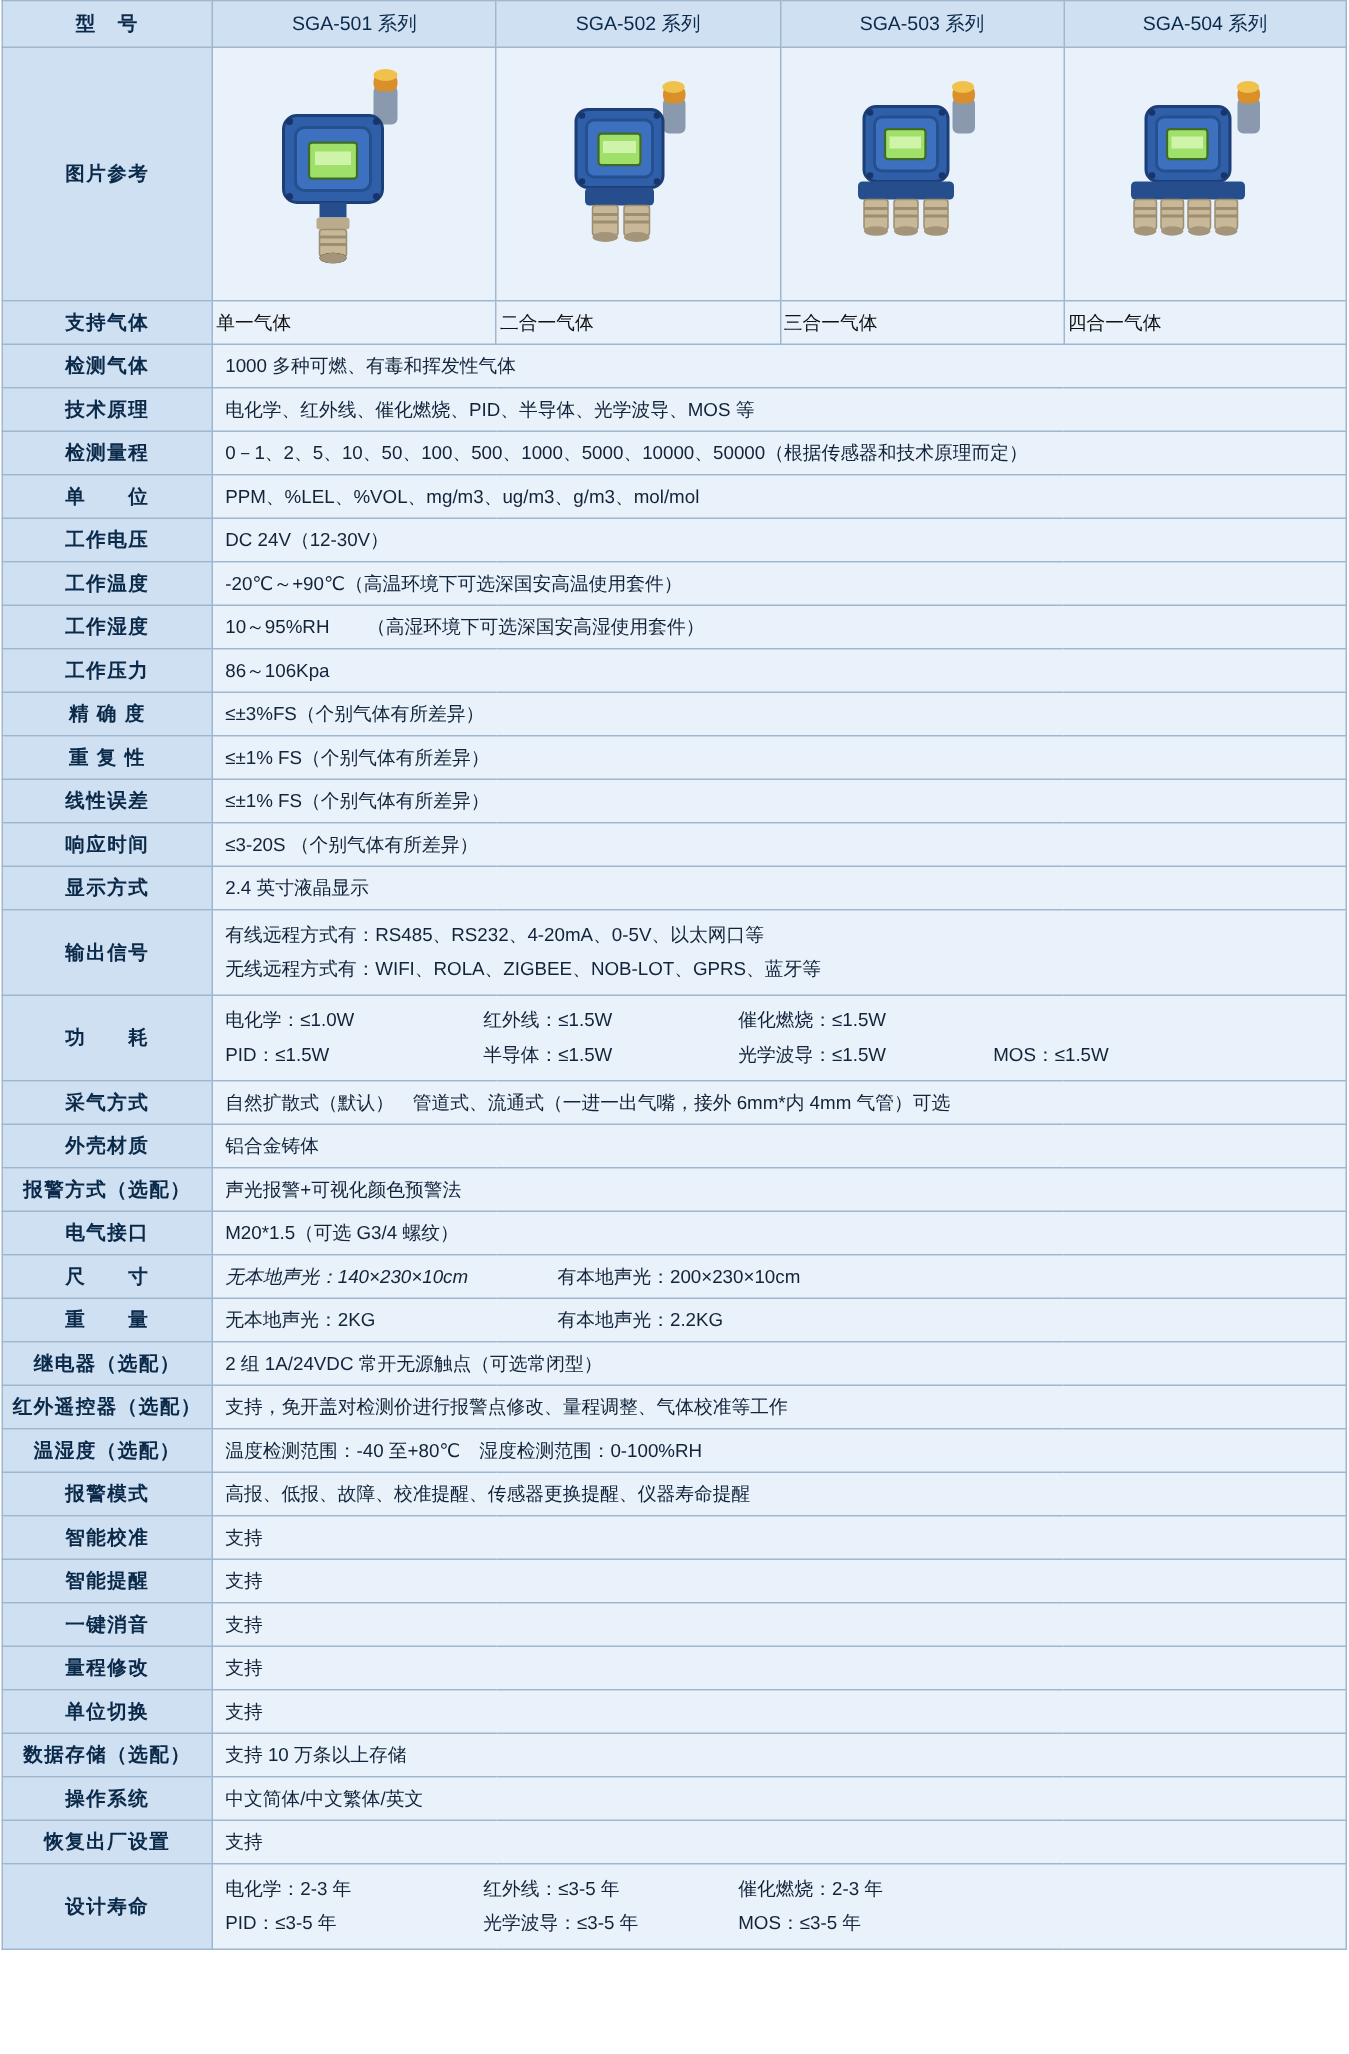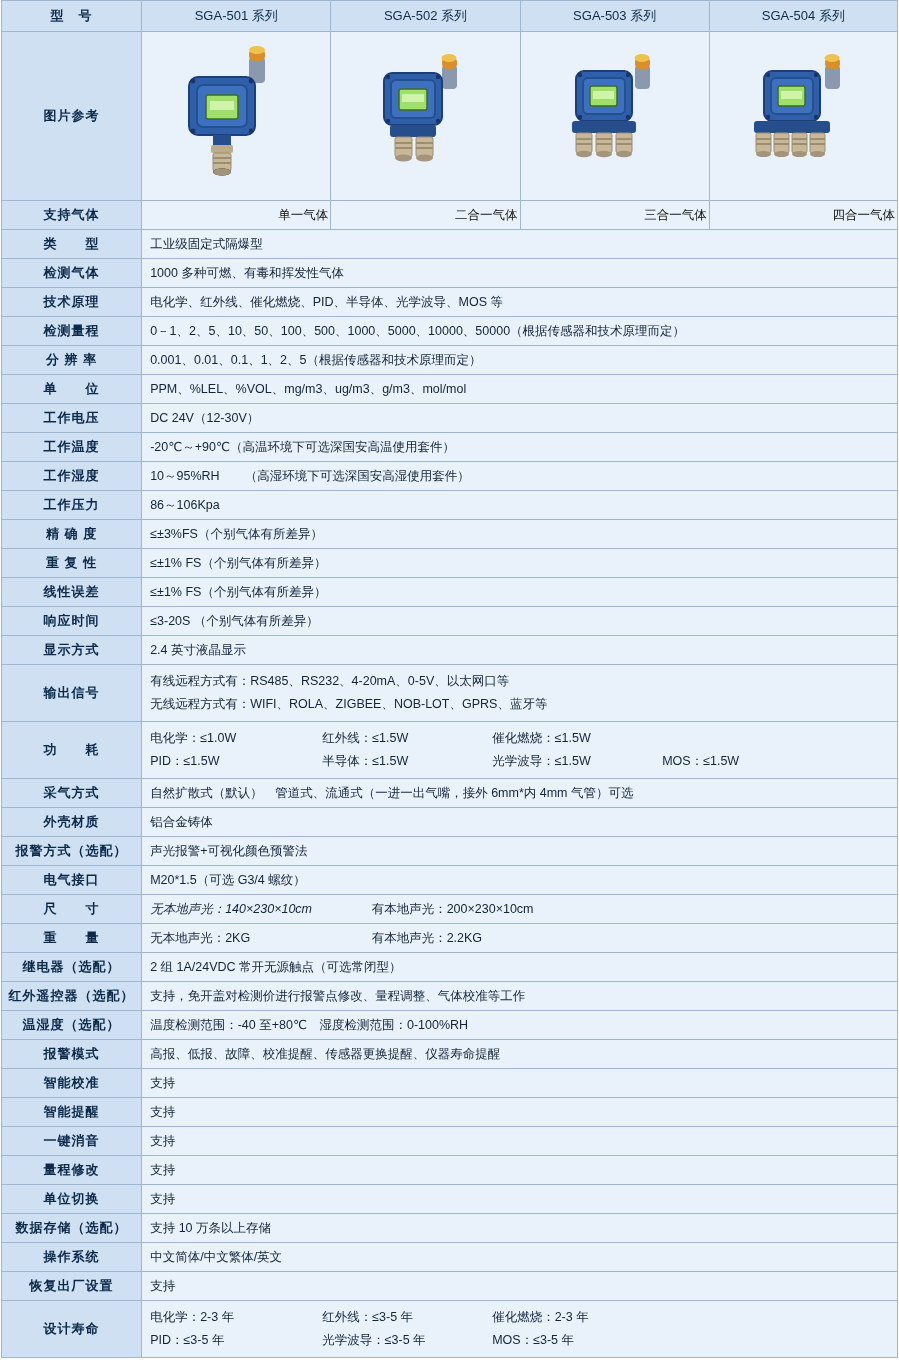--- a/index.html
+++ b/index.html
@@ -4,21 +4,21 @@
 <style>
   html,body{margin:0;padding:0;background:#fff;}
   body{font-family:"Liberation Sans","DejaVu Sans",sans-serif;}
   #sheet{width:899px;box-sizing:border-box;padding:0;}
   table{border-collapse:collapse;width:897px;margin:0 1px;table-layout:fixed;}
   td{border:1px solid #9fb6cf;vertical-align:middle;font-size:12.5px;color:#111;}
   td.lbl{background:#cfe0f2;text-align:center;font-weight:bold;font-size:13px;color:#0b2a4a;letter-spacing:1px;padding:5px 2px;}
   td.val{background:#e9f2fb;padding:5px 8px;color:#13233a;}
   td.hdr{background:#cfe0f2;text-align:center;font-weight:normal;font-size:13px;color:#0b2a4a;padding:6px 2px;}
   td.imgcell{background:#e9f2fb;text-align:center;padding:4px 2px;height:160px;}
-  td.gascell{background:#e9f2fb;text-align:right;padding:5px 2px;font-size:12.5px;}
+  td.gascell{background:#e9f2fb;text-align:left;padding:5px 2px;font-size:12.5px;}
   .multi div{line-height:21px;padding:1px 0;}
   .powline{display:flex;}
   .powline span{min-width:0;}
   .lf1{width:172px;}
   .lf2{width:170px;}
   .lf3{width:170px;}
   .dim span:first-child{display:inline-block;width:218px;font-style:italic;}
   .wt span:first-child{display:inline-block;width:218px;}
   svg{display:block;margin:0 auto;}
 </style>
@@ -168,38 +168,30 @@
 
   <tr>
     <td class="lbl">支持气体</td>
     <td class="gascell">单一气体</td>
     <td class="gascell">二合一气体</td>
     <td class="gascell">三合一气体</td>
     <td class="gascell">四合一气体</td>
   </tr>
 
   <tr>
-    <td class="lbl">类　　型</td>
-    <td class="val" colspan="4">工业级固定式隔爆型</td>
-  </tr>
-  <tr>
     <td class="lbl">检测气体</td>
     <td class="val" colspan="4">1000 多种可燃、有毒和挥发性气体</td>
   </tr>
   <tr>
     <td class="lbl">技术原理</td>
     <td class="val" colspan="4">电化学、红外线、催化燃烧、PID、半导体、光学波导、MOS 等</td>
   </tr>
   <tr>
     <td class="lbl">检测量程</td>
     <td class="val" colspan="4">0－1、2、5、10、50、100、500、1000、5000、10000、50000（根据传感器和技术原理而定）</td>
-  </tr>
-  <tr>
-    <td class="lbl">分 辨 率</td>
-    <td class="val" colspan="4">0.001、0.01、0.1、1、2、5（根据传感器和技术原理而定）</td>
   </tr>
   <tr>
     <td class="lbl">单　　位</td>
     <td class="val" colspan="4">PPM、%LEL、%VOL、mg/m3、ug/m3、g/m3、mol/mol</td>
   </tr>
   <tr>
     <td class="lbl">工作电压</td>
     <td class="val" colspan="4">DC 24V（12-30V）</td>
   </tr>
   <tr>

